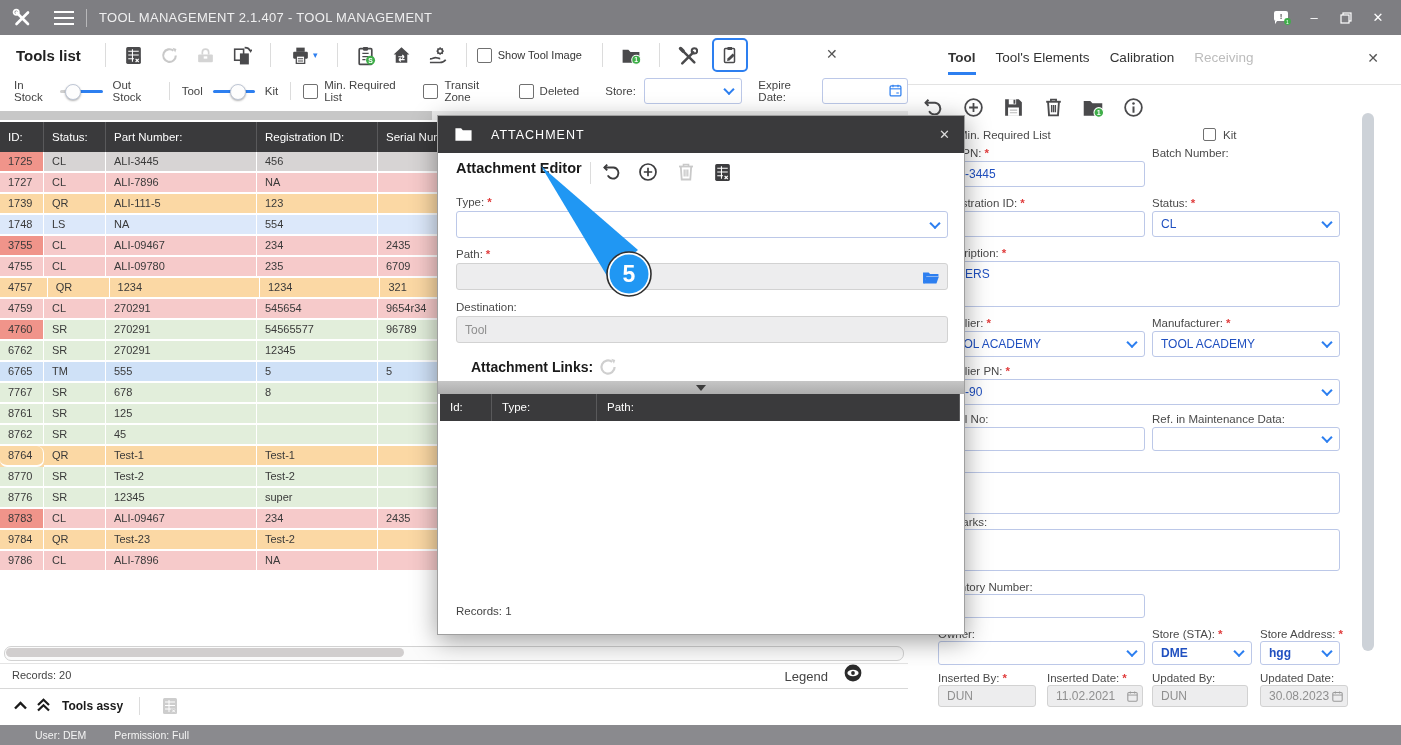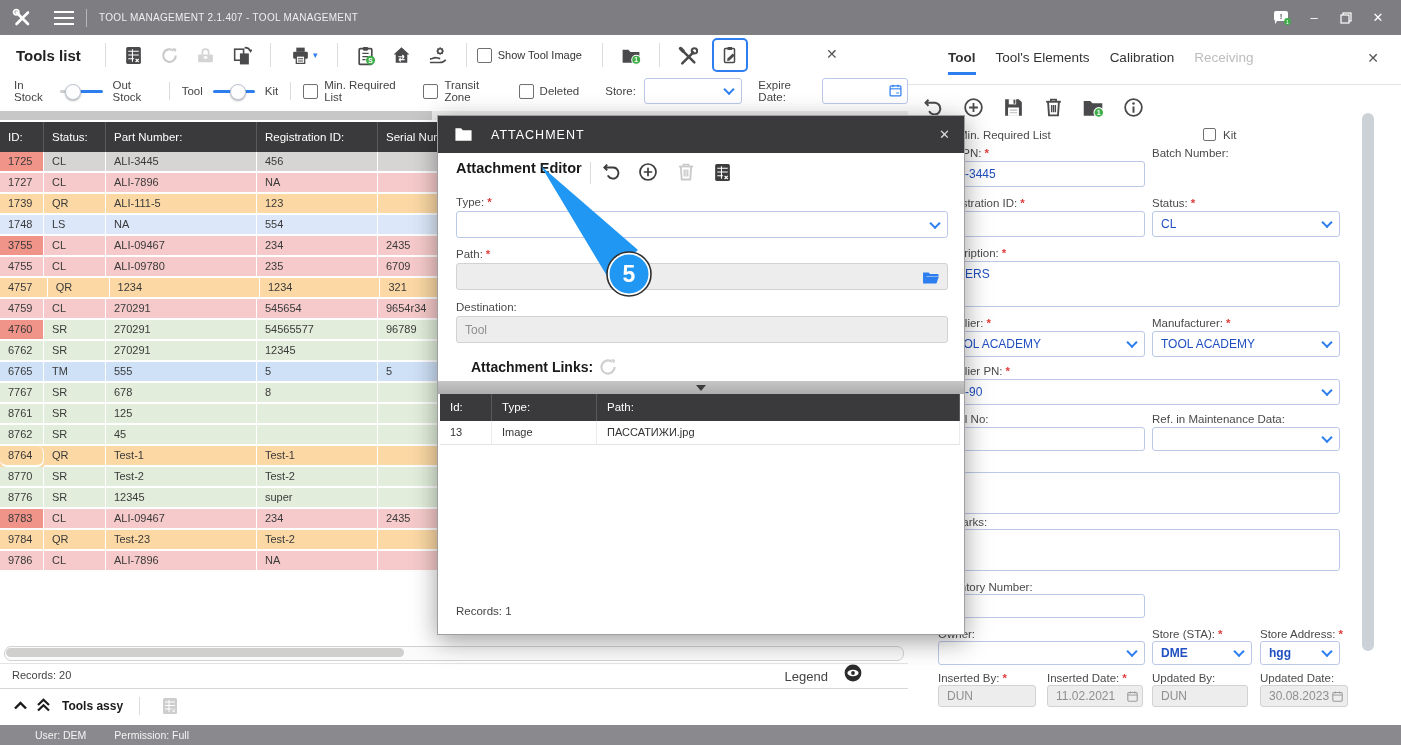--- a/index.html
+++ b/index.html
@@ -2,21 +2,21 @@
 <html><head>
 <meta charset="utf-8">
 <style>
   html,body{margin:0;padding:0;}
   body{width:1401px;height:745px;position:relative;overflow:hidden;background:#fff;
        font-family:"Liberation Sans",sans-serif;font-size:11px;color:#333;}
   .abs{position:absolute;box-sizing:border-box;}
   
   .titlebar{position:absolute;top:0;left:0;width:1401px;height:35px;background:#7e7e82;
             display:flex;align-items:center;color:#f1f1f1;}
-  .tb-title{font-size:10px;color:rgba(255,255,255,.88);letter-spacing:.3px;}
+  .tb-title{font-size:13px;color:rgba(255,255,255,.88);letter-spacing:.3px;}
   .tb-sep{width:1px;height:18px;background:rgba(255,255,255,.45);margin:0 12px;}
   .hamb{width:20px;display:flex;flex-direction:column;gap:4px;margin-left:14px;cursor:pointer;}
   .hamb i{height:2px;background:#fff;display:block;}
   .winbtns{margin-left:auto;display:flex;align-items:center;gap:6px;margin-right:10px;}
   .winbtn{width:26px;height:24px;display:flex;align-items:center;justify-content:center;
           color:#fff;font-size:13px;cursor:pointer;}
   
   .tools-panel{position:absolute;left:0;top:35px;width:908px;height:690px;background:#fff;
                border-right:1px solid #cfcfcf;}
   .tbar1{position:absolute;left:0;top:0;width:908px;height:40px;display:flex;align-items:center;padding-left:16px;box-sizing:border-box;}
@@ -708,27 +708,20 @@
   <div class="splitter">
       <span class="tri"></span>
     </div>
 
   <div class="ltable">
     <div style="display:flex" id="lhead">
         <div class="lh" style="width: 52px;">Id:</div>
         <div class="lh" style="width: 105px;">Type:</div>
         <div class="lh" style="width: 363px;">Path:</div>
       </div>
-    <div id="lbody">
-        <div style="display: flex;">
-          <div class="lc" style="width: 52px;">13</div>
-          <div class="lc" style="width: 105px;">Image</div>
-          <div class="lc" style="width: 363px;">ПАССАТИЖИ.jpg</div>
-        </div>
-      </div>
   </div>
 
   <span class="m-records">Records: 1</span>
 </div>
 
 <svg class="callout">
   <polygon points="541,166 607,276 638,250" fill="#2097f3"></polygon>
   <circle cx="629" cy="274" r="22" fill="#ffffff" stroke="#2f2f2f" stroke-width="1.6"></circle>
   <circle cx="629" cy="274" r="19.5" fill="#2097f3"></circle>
   <text x="629" y="282" font-size="23" font-weight="bold" fill="#ffffff" text-anchor="middle" font-family="Liberation Sans, sans-serif">5</text>

